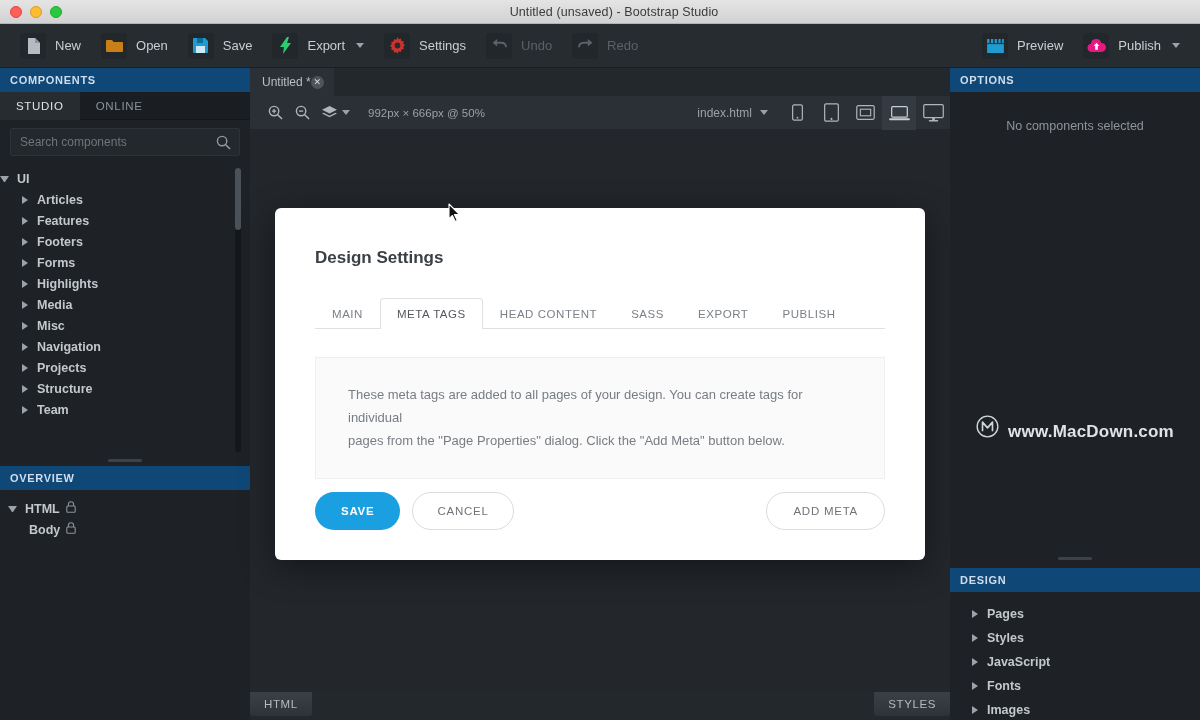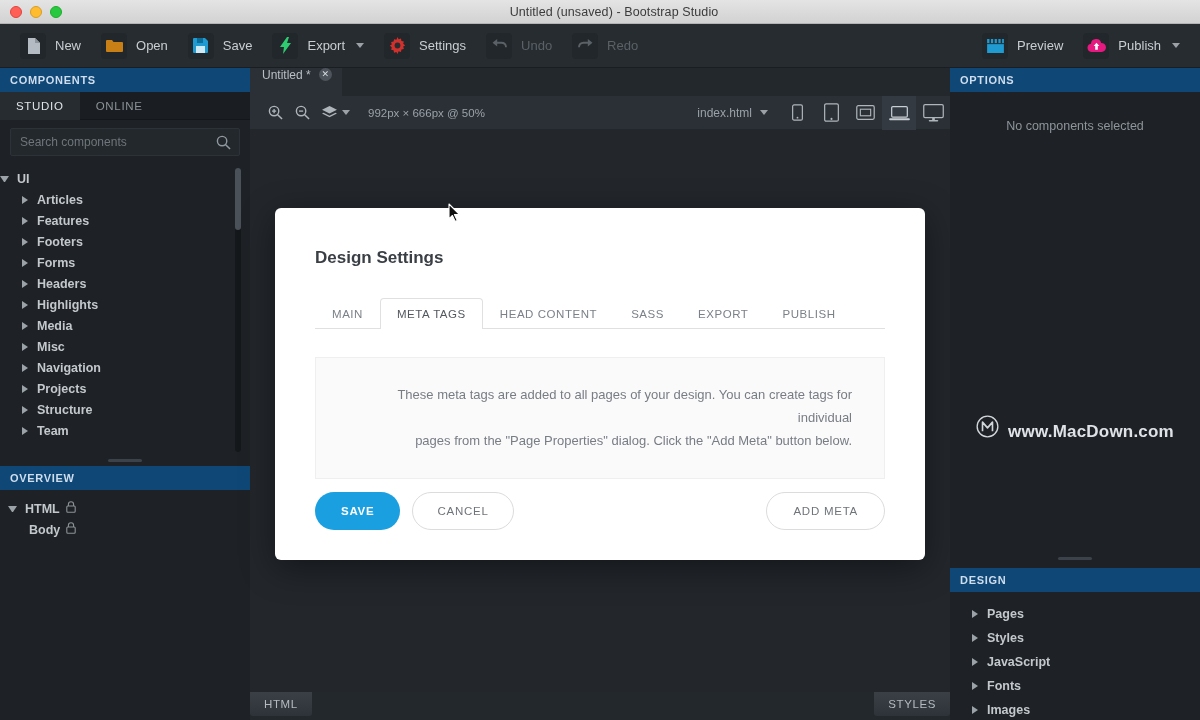--- a/index.html
+++ b/index.html
@@ -137,21 +137,21 @@
     font-size: 12.5px; font-weight: bold; color: #c3c8cd; cursor: pointer;
   }
 
   
   .center {
     position: absolute; top: 68px; left: 250px; width: 700px; height: 652px;
     background: #2b3036;
   }
   .doc-tabs { height: 28px; background: #23282d; display: flex; align-items: flex-end; }
   .doc-tab {
-    height: 28px; display: flex; align-items: flex-start; gap: 8px;
+    height: 28px; display: flex; align-items: center; 
     padding: 0 10px 0 12px; background: #2b3036;
     font-size: 12px; color: #b9bfc5; cursor: pointer;
   }
   .tab-x {
     width: 13px; height: 13px; border-radius: 50%; background: #4d545b;
     display: flex; align-items: center; justify-content: center;
     font-size: 9px; color: #d8dde1; line-height: 1; cursor: pointer;
   }
   .canvas-bar {
     height: 34px; background: #2b3036; display: flex; align-items: center;
@@ -187,21 +187,21 @@
     color: #7b8188; cursor: pointer;
     border: 1px solid transparent; border-bottom: none;
     margin-bottom: -1px;
   }
   .mtab.active {
     color: #53585e; background: #fff;
     border-color: #e0e0e0; border-radius: 4px 4px 0 0;
   }
   .infobox {
     margin: 28px 40px 0 40px; background: #fafafa; border: 1px solid #efefef;
-    padding: 26px 32px; text-align: right;
+    padding: 26px 32px; text-align: left;
     font-size: 13px; color: #787d84; line-height: 1.75;
   }
   .modal-foot {
     position: absolute; left: 0; bottom: 0; width: 650px;
     padding: 0 40px 30px 40px; display: flex; align-items: center;
   }
   .btn {
     height: 38px; border-radius: 19px; display: flex; align-items: center;
     justify-content: center; font-size: 11.5px; letter-spacing: .75px;
     cursor: pointer; user-select: none;
@@ -372,24 +372,20 @@
           <span class="arrow-r"></span>
           <span>Features</span>
         </div>
       <div class="tree-row lvl1">
           <span class="arrow-r"></span>
           <span>Footers</span>
         </div>
       <div class="tree-row lvl1">
           <span class="arrow-r"></span>
           <span>Forms</span>
-        </div>
-      <div class="tree-row lvl1">
-          <span class="arrow-r"></span>
-          <span>Headers</span>
         </div>
       <div class="tree-row lvl1">
           <span class="arrow-r"></span>
           <span>Highlights</span>
         </div>
       <div class="tree-row lvl1">
           <span class="arrow-r"></span>
           <span>Media</span>
         </div>
       <div class="tree-row lvl1">

